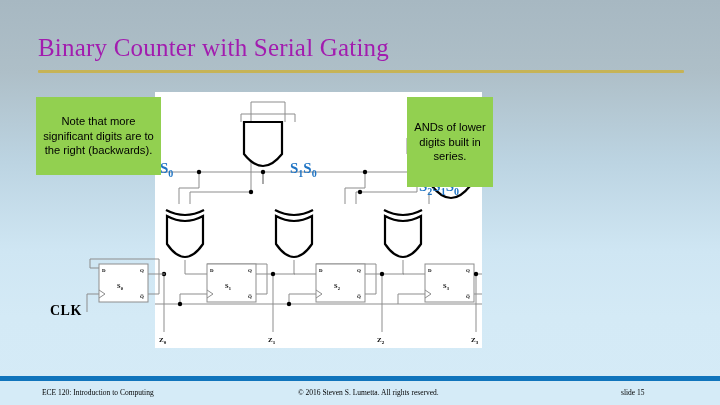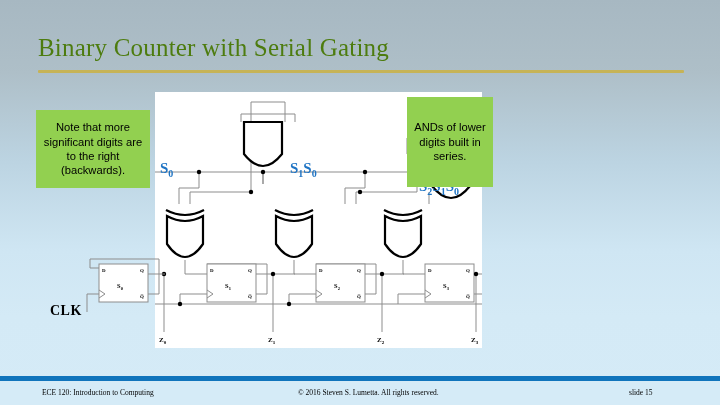--- a/index.html
+++ b/index.html
@@ -7,40 +7,40 @@
     width:720px;height:405px;overflow:hidden;
     font-family:"Liberation Sans", sans-serif;
     background:linear-gradient(to bottom,#a7b8c2 0%, #aebfc8 18%, #bcd4e2 40%, #cfe6f3 62%, #d4eaf6 78%, #d5ebf7 100%);
     position:relative;
   }
   #slide{position:absolute;left:0;top:0;width:720px;height:405px;}
 
   .title{
     position:absolute;left:38px;top:34px;
     font-family:"Liberation Serif", serif;
-    font-size:25px;font-weight:400;color:#4d7c0f;
+    font-size:25px;font-weight:400;color:#a21caf;
     letter-spacing:.2px;white-space:nowrap;
   }
   .title-rule{
     position:absolute;left:38px;top:70px;width:646px;height:3px;
     background:#c6b356;border-radius:1px;
   }
 
   .diagram-panel{
     position:absolute;left:155px;top:92px;width:327px;height:256px;
     background:#ffffff;
   }
 
   .callout{
     position:absolute;background:#92d050;color:#000;
     font-size:11.2px;line-height:14.4px;text-align:center;
     display:flex;align-items:center;justify-content:center;
     box-sizing:border-box;padding:2px 4px;
   }
-  #callout-left{left:36px;top:110px;width:114px;height:78px;}
+  #callout-left{left:36px;top:97px;width:125px;height:78px;}
   #callout-right{left:407px;top:97px;width:86px;height:90px;}
 
   .sig-label{
     position:absolute;
     font-family:"Liberation Serif", serif;
     font-weight:bold;font-size:15px;color:#1f74c4;
     white-space:nowrap;
   }
   .sig-label sub{font-size:10px;}
 
@@ -56,21 +56,21 @@
   .footer-area{
     position:absolute;left:0;top:381px;width:720px;height:24px;background:#d5ebf7;
   }
   .footer-text{
     position:absolute;top:388px;
     font-family:"Liberation Serif", serif;
     font-size:7.5px;color:#000;white-space:nowrap;
   }
   #footer-course{left:42px;}
   #footer-copy{left:266px;padding-left:32px;}
-  #footer-slide{left:621px;margin-left:8px;}
+  #footer-slide{left:621px;}
 
   svg.circuit{position:absolute;left:155px;top:92px;}
   svg.circuit .wire{stroke:#8d8d8d;stroke-width:1;fill:none;}
   svg.circuit .gate{stroke:#000;stroke-width:2.2;fill:#fff;}
   svg.circuit .ffbox{stroke:#8d8d8d;stroke-width:1;fill:#fff;}
   svg.circuit .dot{fill:#000;}
   svg.circuit text.pin{font-family:"Liberation Serif",serif;font-size:5px;font-weight:bold;fill:#000;}
   svg.circuit text.ffname{font-family:"Liberation Serif",serif;font-size:6.5px;font-weight:bold;fill:#000;}
   svg.circuit text.zlab{font-family:"Liberation Serif",serif;font-size:7px;font-weight:bold;fill:#000;}
 </style>

